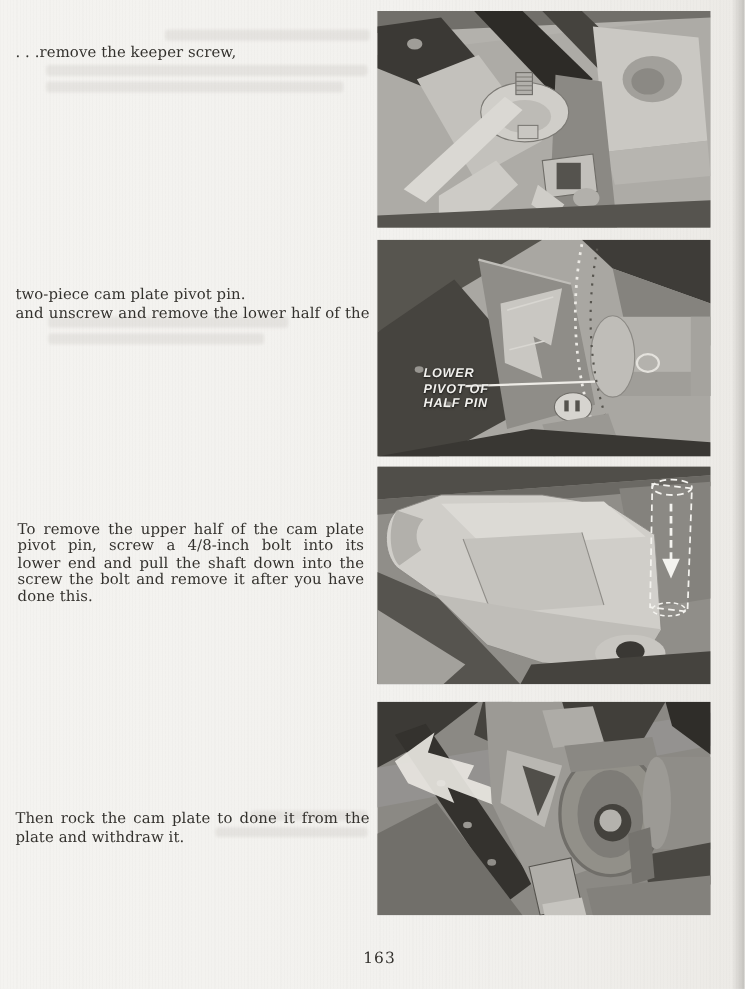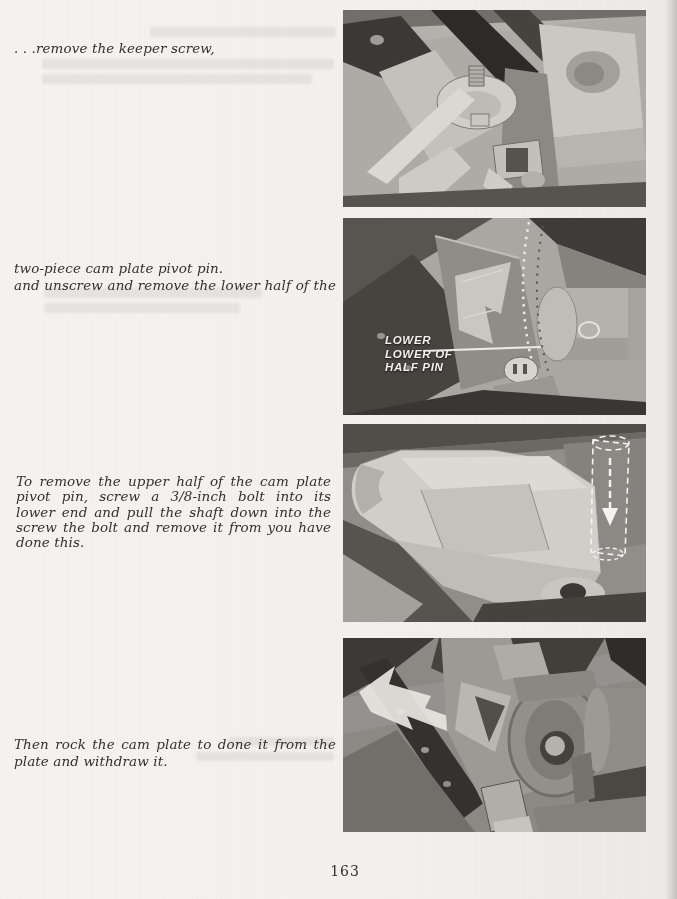--- a/index.html
+++ b/index.html
@@ -20,21 +20,21 @@
     position:absolute;top:0;right:0;width:12px;height:899px;
     background:linear-gradient(90deg,rgba(0,0,0,0) 0%,rgba(95,93,88,0.28) 100%);
   }
   .textblock{
     position:absolute;color:#33312d;font-size:13.5px;letter-spacing:0.1px;
   }
   .tb1{left:14px;top:40px;width:322px;line-height:17px;}
   .tb2{left:14px;top:260px;width:322px;line-height:17px;}
   .tb3{left:16px;top:474px;width:315px;line-height:15.3px;}
   .tb4{left:14px;top:736px;width:322px;line-height:17px;}
-  .line{white-space:normal;font-style:italic;}
+  .line{white-space:normal;}
   .just{text-align:justify;text-align-last:justify;}
   .figure{position:absolute;left:343px;width:303px;}
   .fig1{top:10px;height:197px;}
   .fig2{top:218px;height:156px;}
   .fig3{top:424px;height:198px;}
   .fig4{top:638px;height:194px;}
   .figure svg{display:block;}
   .callout{
     position:absolute;left:42px;top:116px;
     font-family:"Liberation Sans",sans-serif;font-style:italic;font-weight:bold;
@@ -75,23 +75,23 @@
   <div class="line">. . .remove the keeper screw,</div>
 </div>
 
 <div class="textblock tb2">
   <div class="line">two-piece cam plate pivot pin.</div>
   <div class="line just">and unscrew and remove the lower half of the</div>
 </div>
 
 <div class="textblock tb3">
   <div class="line just">To remove the upper half of the cam plate</div>
-  <div class="line just">pivot pin, screw a 3/8-inch bolt into its</div>
+  <div class="line just">pivot pin, screw a 4/8-inch bolt into its</div>
   <div class="line just">lower end and pull the shaft down into the</div>
-  <div class="line just">screw the bolt and remove it from you have</div>
+  <div class="line just">screw the bolt and remove it after you have</div>
   <div class="line">done this.</div>
 </div>
 
 <div class="textblock tb4">
   <div class="line just">Then rock the cam plate to done it from the</div>
   <div class="line">plate and withdraw it.</div>
 </div>
 
 <div class="figure fig1">
   <svg width="303" height="197" viewBox="0 0 303 197">
@@ -146,21 +146,21 @@
     <path d="M200,8 C190,60 192,115 208,162" fill="none" stroke="#57554f" stroke-width="2" stroke-dasharray="2,6"></path>
     <ellipse cx="178" cy="152" rx="17" ry="13" fill="#d6d4cf" stroke="#6e6c67"></ellipse>
     <rect x="170" y="146" width="4" height="10" fill="#55534e"></rect>
     <rect x="180" y="146" width="4" height="10" fill="#55534e"></rect>
     <polygon points="150,168 210,158 220,186 160,197" fill="#9a9893"></polygon>
     <polygon points="0,197 140,172 303,184 303,197" fill="#393733"></polygon>
     <path d="M80,133 L198,129" stroke="#eeece7" stroke-width="2"></path>
   </svg>
   <div class="callout">
     <div>LOWER</div>
-    <div>LOWER OF</div>
+    <div>PIVOT OF</div>
     <div>HALF PIN</div>
   </div>
 </div>
 
 <div class="figure fig3">
   <svg width="303" height="198" viewBox="0 0 303 198">
     <rect width="303" height="198" fill="#908e89"></rect>
     <polygon points="0,0 303,0 303,8 0,30" fill="#504e49"></polygon>
     <polygon points="0,30 303,8 303,18 0,44" fill="#6b6964"></polygon>
     <polygon points="220,20 303,14 303,120 240,130" fill="#84827d"></polygon>

